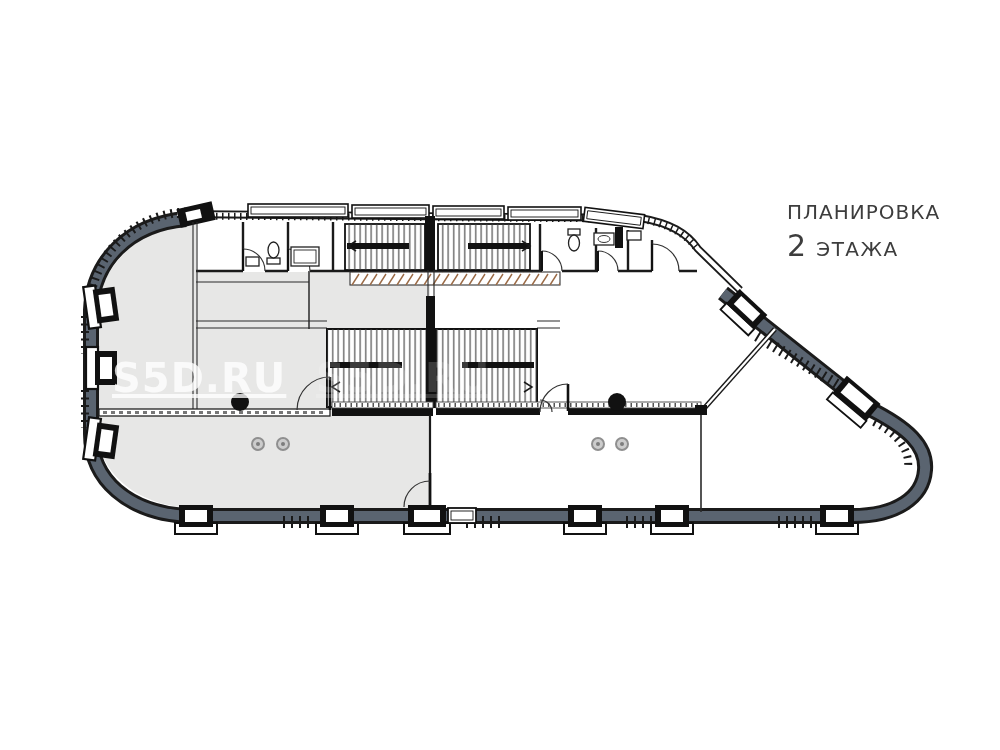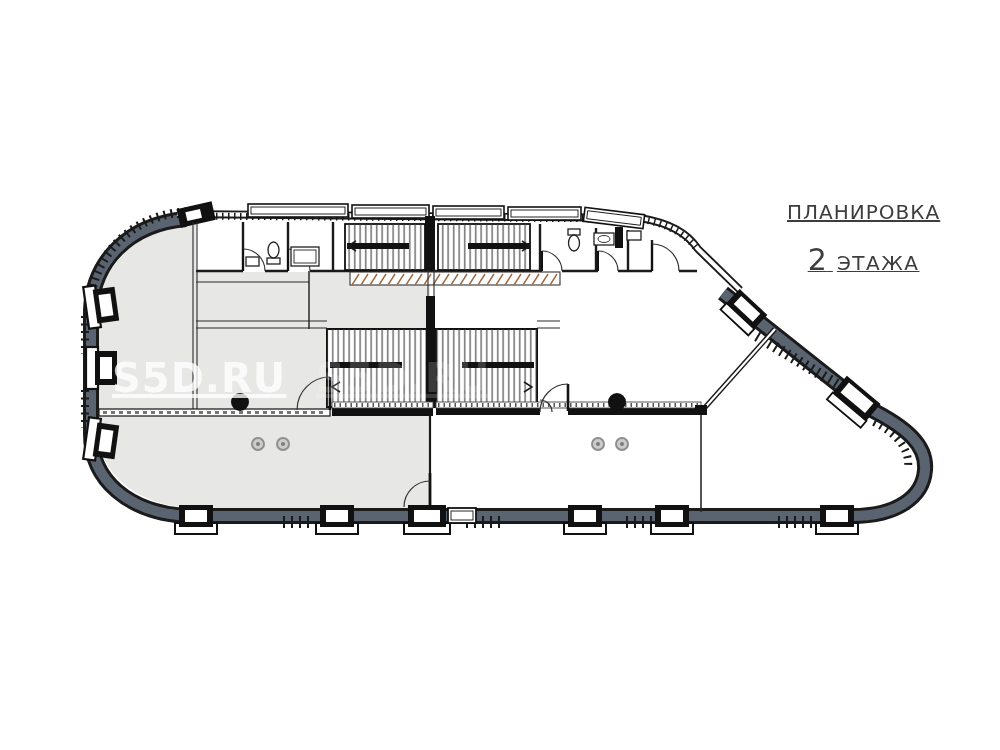--- a/index.html
+++ b/index.html
@@ -1,21 +1,21 @@
 <!DOCTYPE html>
 <html style="--paper: #ffffff; --wall: #5a6470; --outline: #1b1b1b; --floorShaded: #e7e7e6; --titleColor: #3d3d3d; --watermarkColor: rgba(255,255,255,0.78);"><head>
 <meta charset="utf-8">
 <style>
   html,body{margin:0;padding:0;background:#fff;}
   .stage{position:relative;width:1000px;height:750px;background:var(--paper,#fff);overflow:hidden;
          font-family:"DejaVu Sans","Liberation Sans",sans-serif;}
   .stage svg{position:absolute;left:0;top:0;}
-  .title-block{position:absolute;left:787px;top:200px;color:var(--titleColor,#3d3d3d);text-decoration:underline;}
+  .title-block{position:absolute;left:787px;top:200px;color:var(--titleColor,#3d3d3d);}
   .title-line1{font-size:20px;letter-spacing:1px;font-weight:400;}
-  .title-line2{margin-top:18px;font-weight:400;text-align:center;}
+  .title-line2{margin-top:4px;font-weight:400;}
   .title-line2 .num{font-size:30px;letter-spacing:1px;vertical-align:baseline;}
   .title-line2 .txt{font-size:20px;letter-spacing:1.5px;margin-left:4px;}
   .watermark{position:absolute;font-weight:bold;font-size:40px;letter-spacing:1px;
              color:var(--watermarkColor,rgba(255,255,255,.78));pointer-events:none;text-decoration:underline;}
   .wm1{left:112px;top:355px;}
   .wm2{left:316px;top:355px;opacity:.22;}
   
   .ln{stroke:#1a1a1a;fill:none;}
   .thin{stroke:#2a2a2a;fill:none;}
   .wallSlate{stroke:var(--wall,#5a6470);fill:none;}

